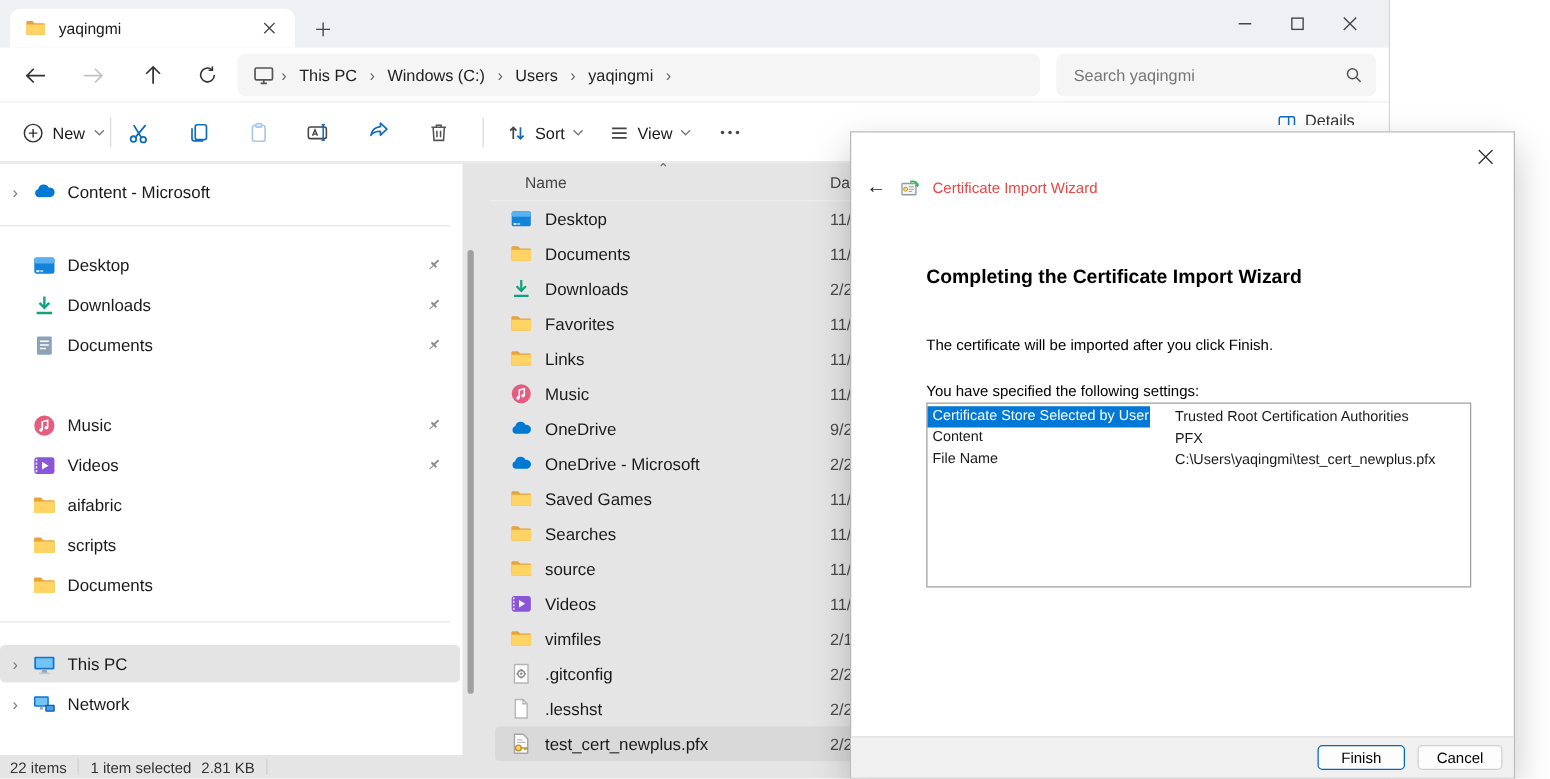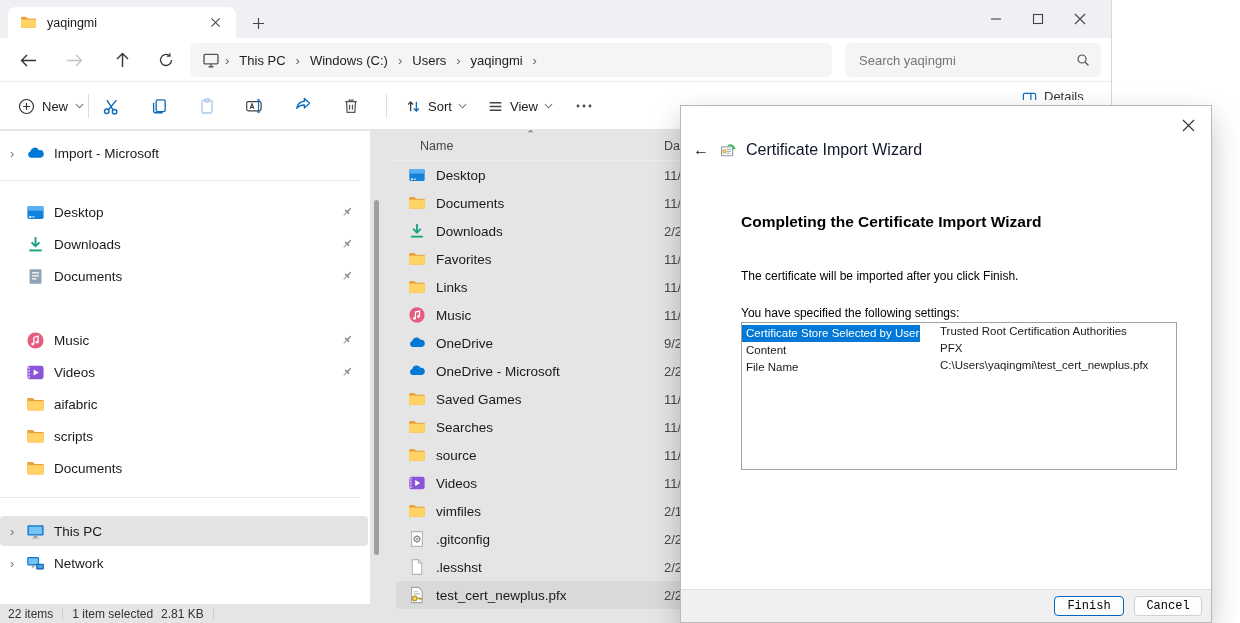--- a/index.html
+++ b/index.html
@@ -67,31 +67,31 @@
   .statusbar { position:absolute; left:0; top:604px; width:100%; height:19px; display:flex; align-items:center; font-size:12px; color:#333; }
   .statusbar .sp { margin-left:8px; }
   .statusbar .sep { width:1px; height:13px; background:#cfcfcf; margin:0 9px; }
 
   
   .dialog { position:absolute; left:680px; top:105px; width:532px; height:518px; background:#fff; border:1px solid #b9b9b9; box-shadow:0 12px 28px rgba(0,0,0,.22); z-index:10; }
   .dlg-close { position:absolute; right:12px; top:8px; width:22px; height:22px; display:flex; align-items:center; justify-content:center; }
   .dlg-head { position:absolute; left:10px; top:32px; height:24px; display:flex; align-items:center; gap:9px; }
   .dlg-back { width:20px; height:20px; display:flex; align-items:center; justify-content:center; font-size:16px; color:#1a1a1a; }
   .dlg-wicon { width:17px; height:17px; }
-  .dlg-title { font-size:16px; color:#0f172a; }
+  .dlg-title { font-size:12px; color:#ef4444; }
   .dlg-heading { position:absolute; left:60px; top:107px; font-size:15.5px; font-weight:bold; color:#000; }
   .dlg-info { position:absolute; left:60px; top:163px; font-size:12px; color:#000; }
   .dlg-caption { position:absolute; left:60px; top:200px; font-size:12px; color:#000; }
   .dlg-table { position:absolute; left:60px; top:216px; width:436px; height:148px; border:1px solid #a0a0a0; background:#fff; padding-top:2px; }
-  .trow { display:flex; height:17px; align-items:flex-start; font-size:11.5px; }
+  .trow { display:flex; height:17px; align-items:center; font-size:11.5px; }
   .trow .tkey { width:178px; padding-left:4px; height:17px; line-height:17px; white-space:nowrap; }
   .trow .tval { padding-left:20px; white-space:nowrap; }
   .trow.hl .tkey { background:#0078d7; color:#fff; }
   .dlg-footer { position:absolute; left:0; bottom:0; width:100%; height:33px; background:#f0f0f0; border-top:1px solid #dfdfdf; }
-  .dlg-btn { position:absolute; top:6px; height:20px; background:#fdfdfd; border:1px solid #d0d0d0; border-radius:4px; font-size:12px; color:#000; display:flex; align-items:center; justify-content:center; font-family:Liberation Mono, monospace; }
+  .dlg-btn { position:absolute; top:6px; height:20px; background:#fdfdfd; border:1px solid #d0d0d0; border-radius:4px; font-size:12px; color:#000; display:flex; align-items:center; justify-content:center; font-family:Liberation Sans, sans-serif; }
   .dlg-btn.primary { border:1px solid #0067c0; }
   #btn-finish { left:373px; width:70px; }
   #btn-cancel { left:453px; width:68px; }
   svg { display:block; }
 </style>
 </head>
 <body>
 
 <div class="stage">
   <div class="explorer">
@@ -295,21 +295,21 @@
     </div>
 
     <div class="sidebar">
       <div class="srow" style="top:7px">
         <span class="schev">›</span>
         <span class="sic">
             <svg width="100%" height="100%" viewBox="0 0 16 16">
               <path fill="#0078d4" d="M4.2 11.6a2.7 2.7 0 0 1-.4-5.3A3.8 3.8 0 0 1 11 5.2a3.2 3.2 0 0 1 1.4 6.3z"></path>
             </svg>
           </span>
-        <span class="slabel">Import - Microsoft</span>
+        <span class="slabel">Content - Microsoft</span>
       </div>
       <div class="ssep" style="top:49px"></div>
 
       <div class="srow" style="top:66px">
         <span class="noschev"></span>
           <span class="sic">
             <svg width="100%" height="100%" viewBox="0 0 16 16">
               <rect x="1.2" y="2.6" width="13.6" height="10.8" rx="1.4" fill="#1283da"></rect>
               <rect x="1.2" y="2.6" width="13.6" height="4" rx="1.4" fill="#5ab1ef"></rect>
               <rect x="2.6" y="11" width="2" height="1.4" fill="#fff" opacity=".9"></rect>

